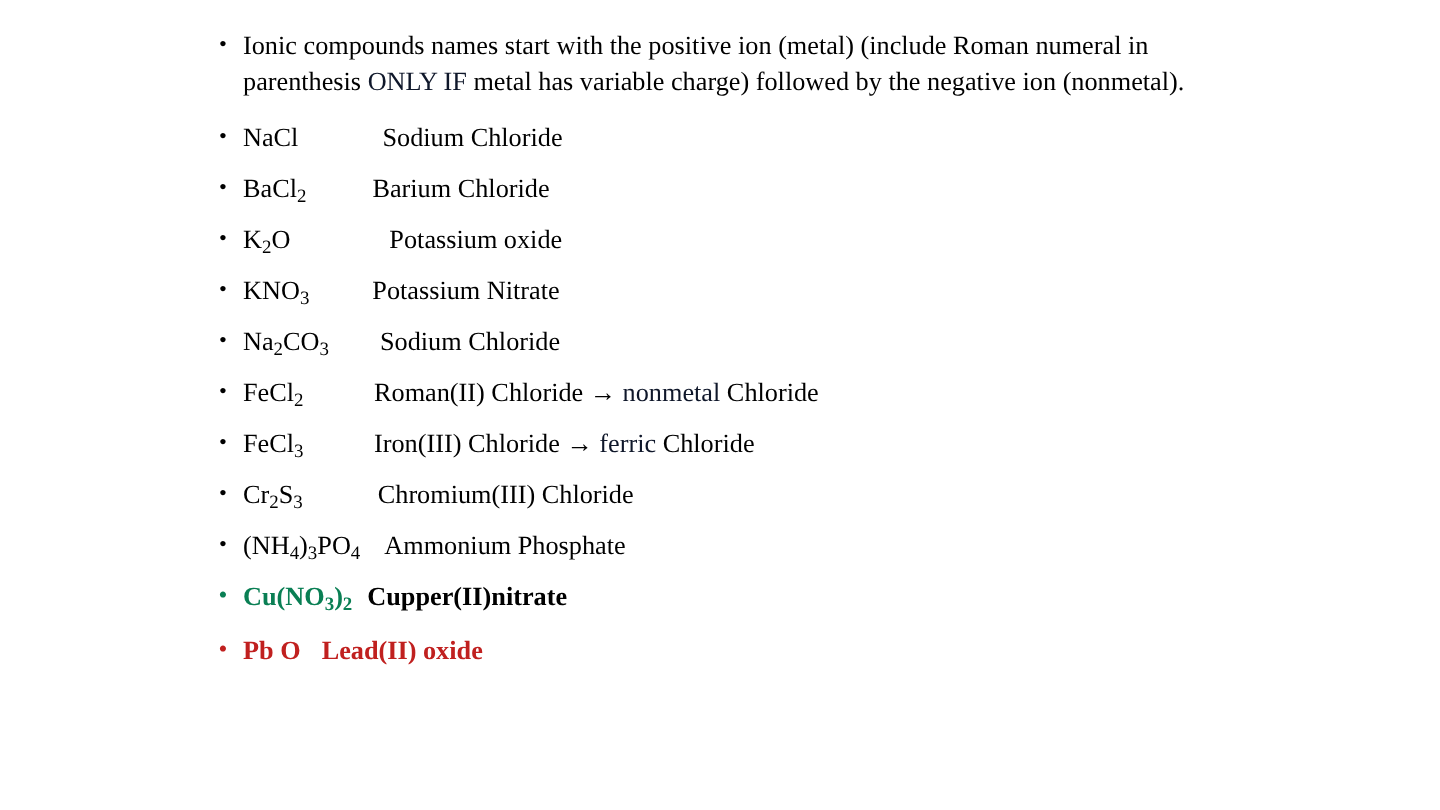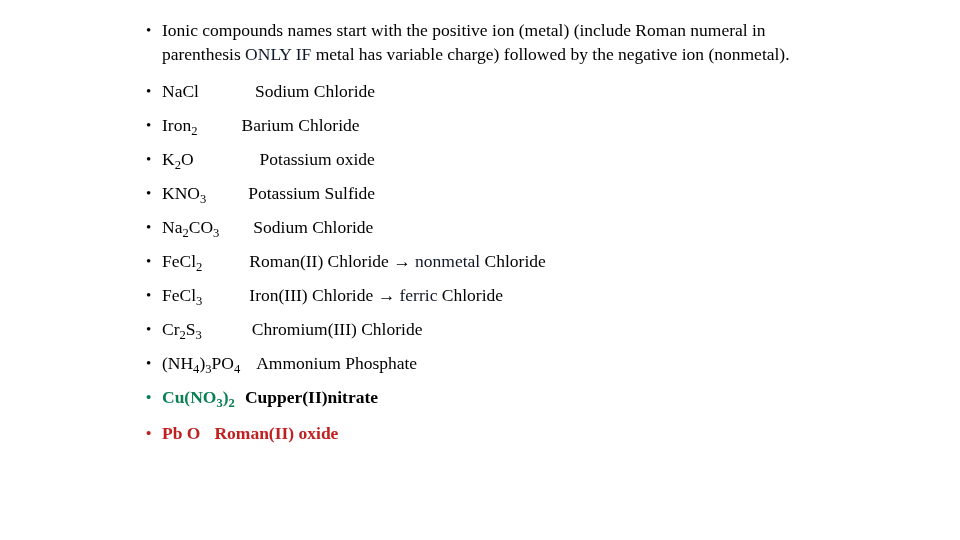--- a/index.html
+++ b/index.html
@@ -82,31 +82,31 @@
       <span class="bullet-body"><span>Ionic compounds names start with the positive ion (metal) (include Roman numeral in parenthesis </span><span class="red-dark">ONLY IF</span><span> metal has variable charge) followed by the negative ion (nonmetal).</span></span>
     </div>
 
     <div class="bullet-row">
       <span class="bullet-mark">•</span>
       <span class="bullet-body"><span class="formula"><span>NaCl</span></span><span style="display:inline-block;width:56px"></span><span class="name">Sodium Chloride</span></span>
     </div>
 
     <div class="bullet-row">
       <span class="bullet-mark">•</span>
-      <span class="bullet-body"><span class="formula"><span>Iron</span><sub>2</sub></span><span style="display:inline-block;width:44px"></span><span class="name">Barium Chloride</span></span>
+      <span class="bullet-body"><span class="formula"><span>BaCl</span><sub>2</sub></span><span style="display:inline-block;width:44px"></span><span class="name">Barium Chloride</span></span>
     </div>
 
     <div class="bullet-row">
       <span class="bullet-mark">•</span>
       <span class="bullet-body"><span class="formula"><span>K</span><sub>2</sub><span>O</span></span><span style="display:inline-block;width:66px"></span><span class="name">Potassium oxide</span></span>
     </div>
 
     <div class="bullet-row">
       <span class="bullet-mark">•</span>
-      <span class="bullet-body"><span class="formula"><span>KNO</span><sub>3</sub></span><span style="display:inline-block;width:42px"></span><span class="name">Potassium Sulfide</span></span>
+      <span class="bullet-body"><span class="formula"><span>KNO</span><sub>3</sub></span><span style="display:inline-block;width:42px"></span><span class="name">Potassium Nitrate</span></span>
     </div>
 
     <div class="bullet-row">
       <span class="bullet-mark">•</span>
       <span class="bullet-body"><span class="formula"><span>Na</span><sub>2</sub><span>CO</span><sub>3</sub></span><span style="display:inline-block;width:34px"></span><span class="name">Sodium Chloride</span></span>
     </div>
 
     <div class="bullet-row">
       <span class="bullet-mark">•</span>
       <span class="bullet-body"><span class="formula"><span>FeCl</span><sub>2</sub></span><span style="display:inline-block;width:47px"></span><span class="name">Roman(II) Chloride</span><span>&nbsp;</span><span class="arrow">→</span><span>&nbsp;</span><span class="red-dark">nonmetal</span><span>&nbsp;</span><span>Chloride</span></span>
@@ -127,17 +127,17 @@
       <span class="bullet-body"><span class="formula"><span>(NH</span><sub>4</sub><span>)</span><sub>3</sub><span>PO</span><sub>4</sub></span><span style="display:inline-block;width:16px"></span><span class="name">Ammonium Phosphate</span></span>
     </div>
 
     <div class="bullet-row" style="margin-bottom:12px">
       <span class="bullet-mark green bold">•</span>
       <span class="bullet-body"><span class="formula green bold"><span>Cu(NO</span><sub>3</sub><span>)</span><sub>2</sub></span><span style="display:inline-block;width:10px"></span><span class="name bold">Cupper(II)nitrate</span></span>
     </div>
 
     <div class="bullet-row">
       <span class="bullet-mark red-bright bold">•</span>
-      <span class="bullet-body"><span class="formula red-bright bold"><span>Pb O</span></span><span style="display:inline-block;width:14px"></span><span class="name red-bright bold">Roman(II)  oxide</span></span>
+      <span class="bullet-body"><span class="formula red-bright bold"><span>Pb O</span></span><span style="display:inline-block;width:14px"></span><span class="name red-bright bold">Lead(II)  oxide</span></span>
     </div>
 
   </div>
 </div>
 
 </body></html>

